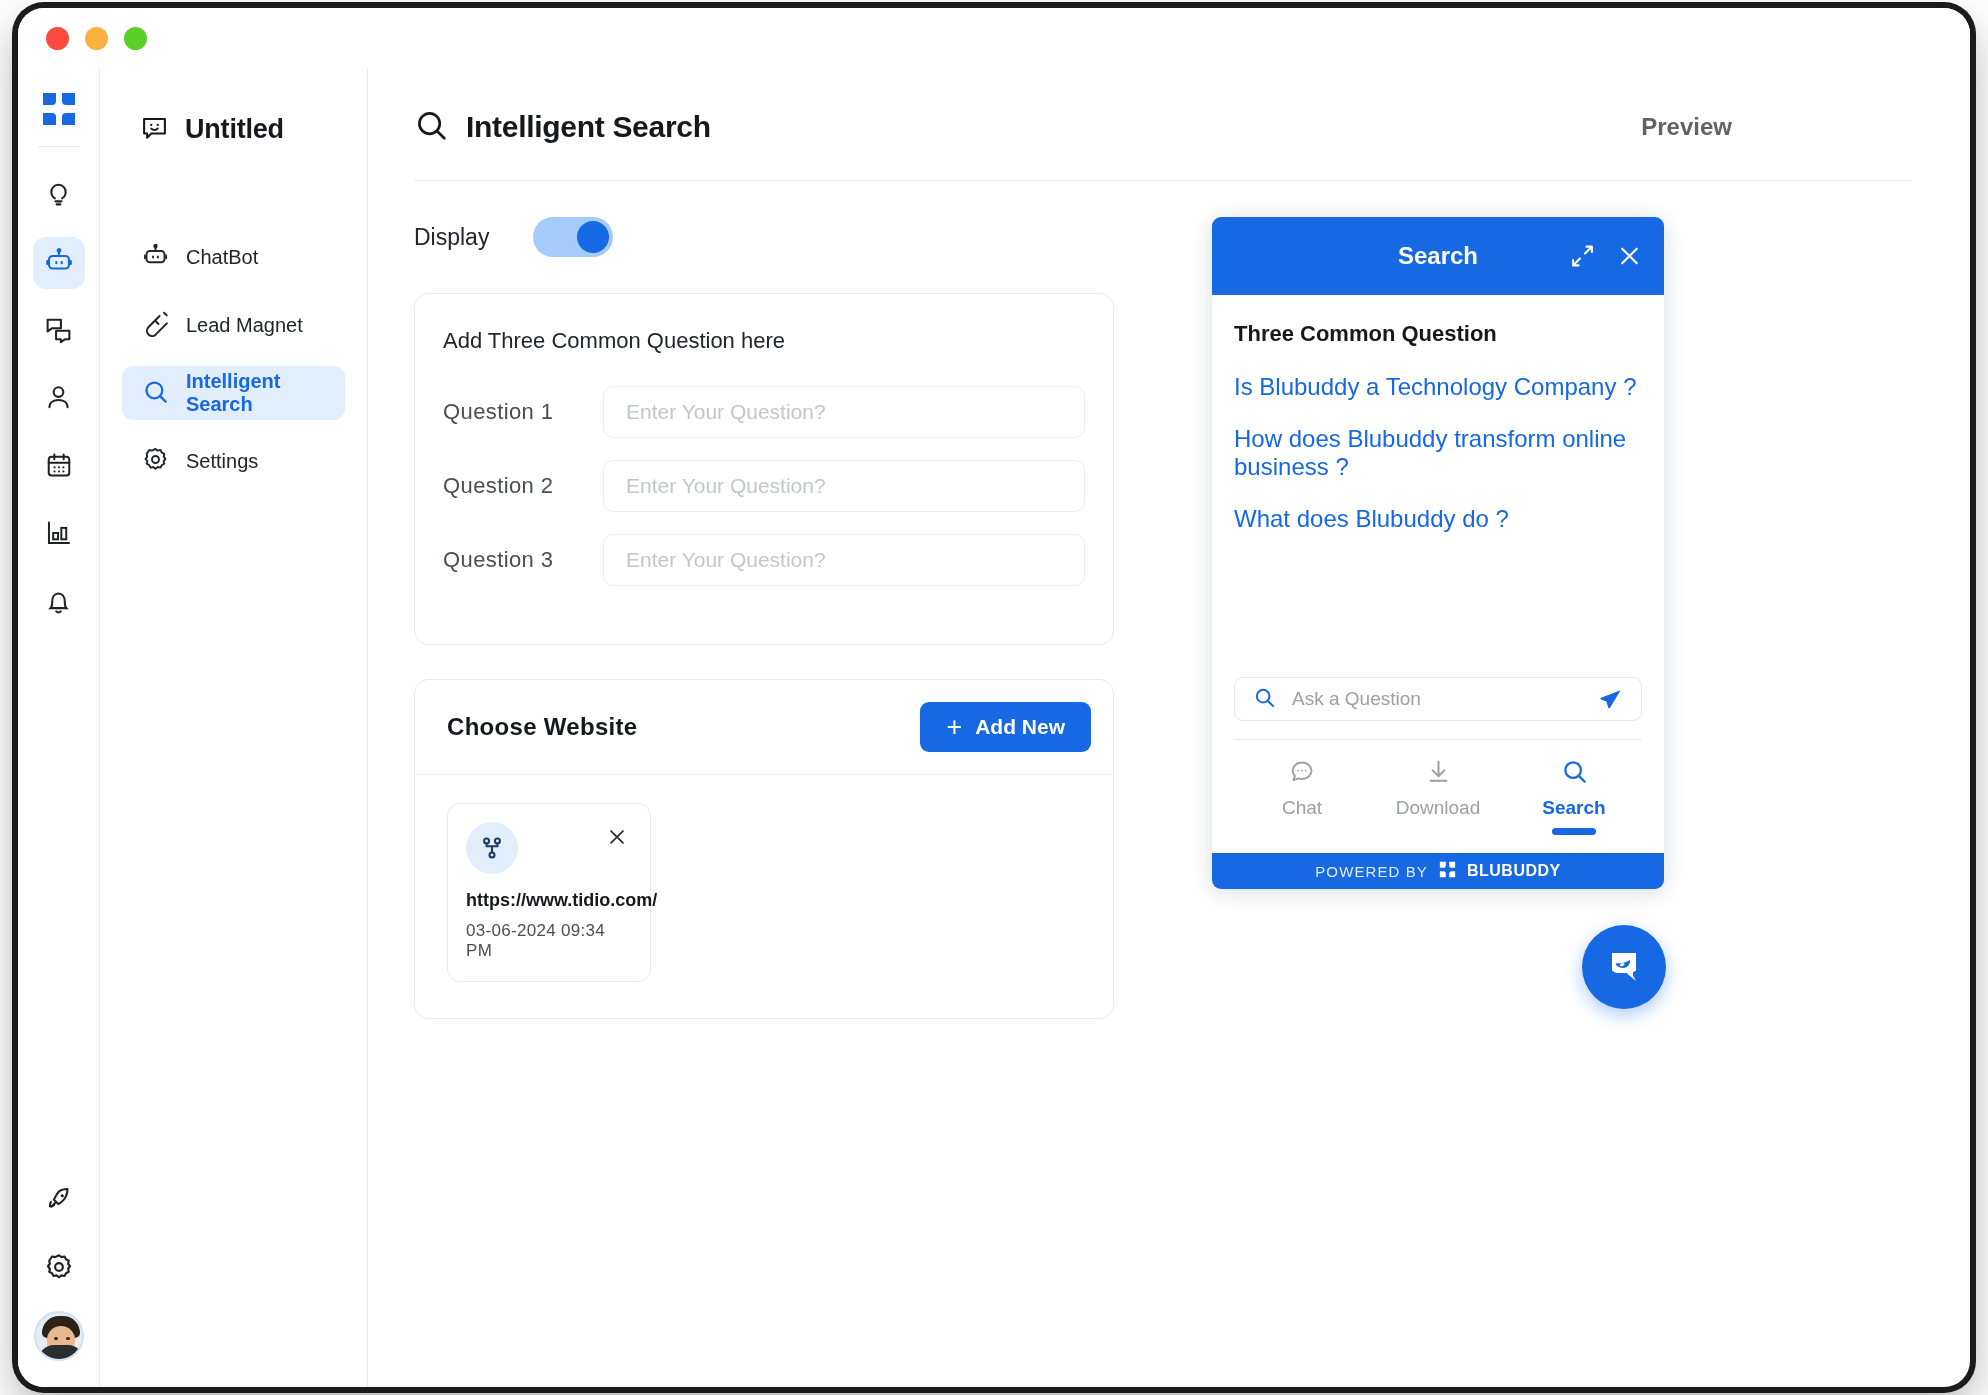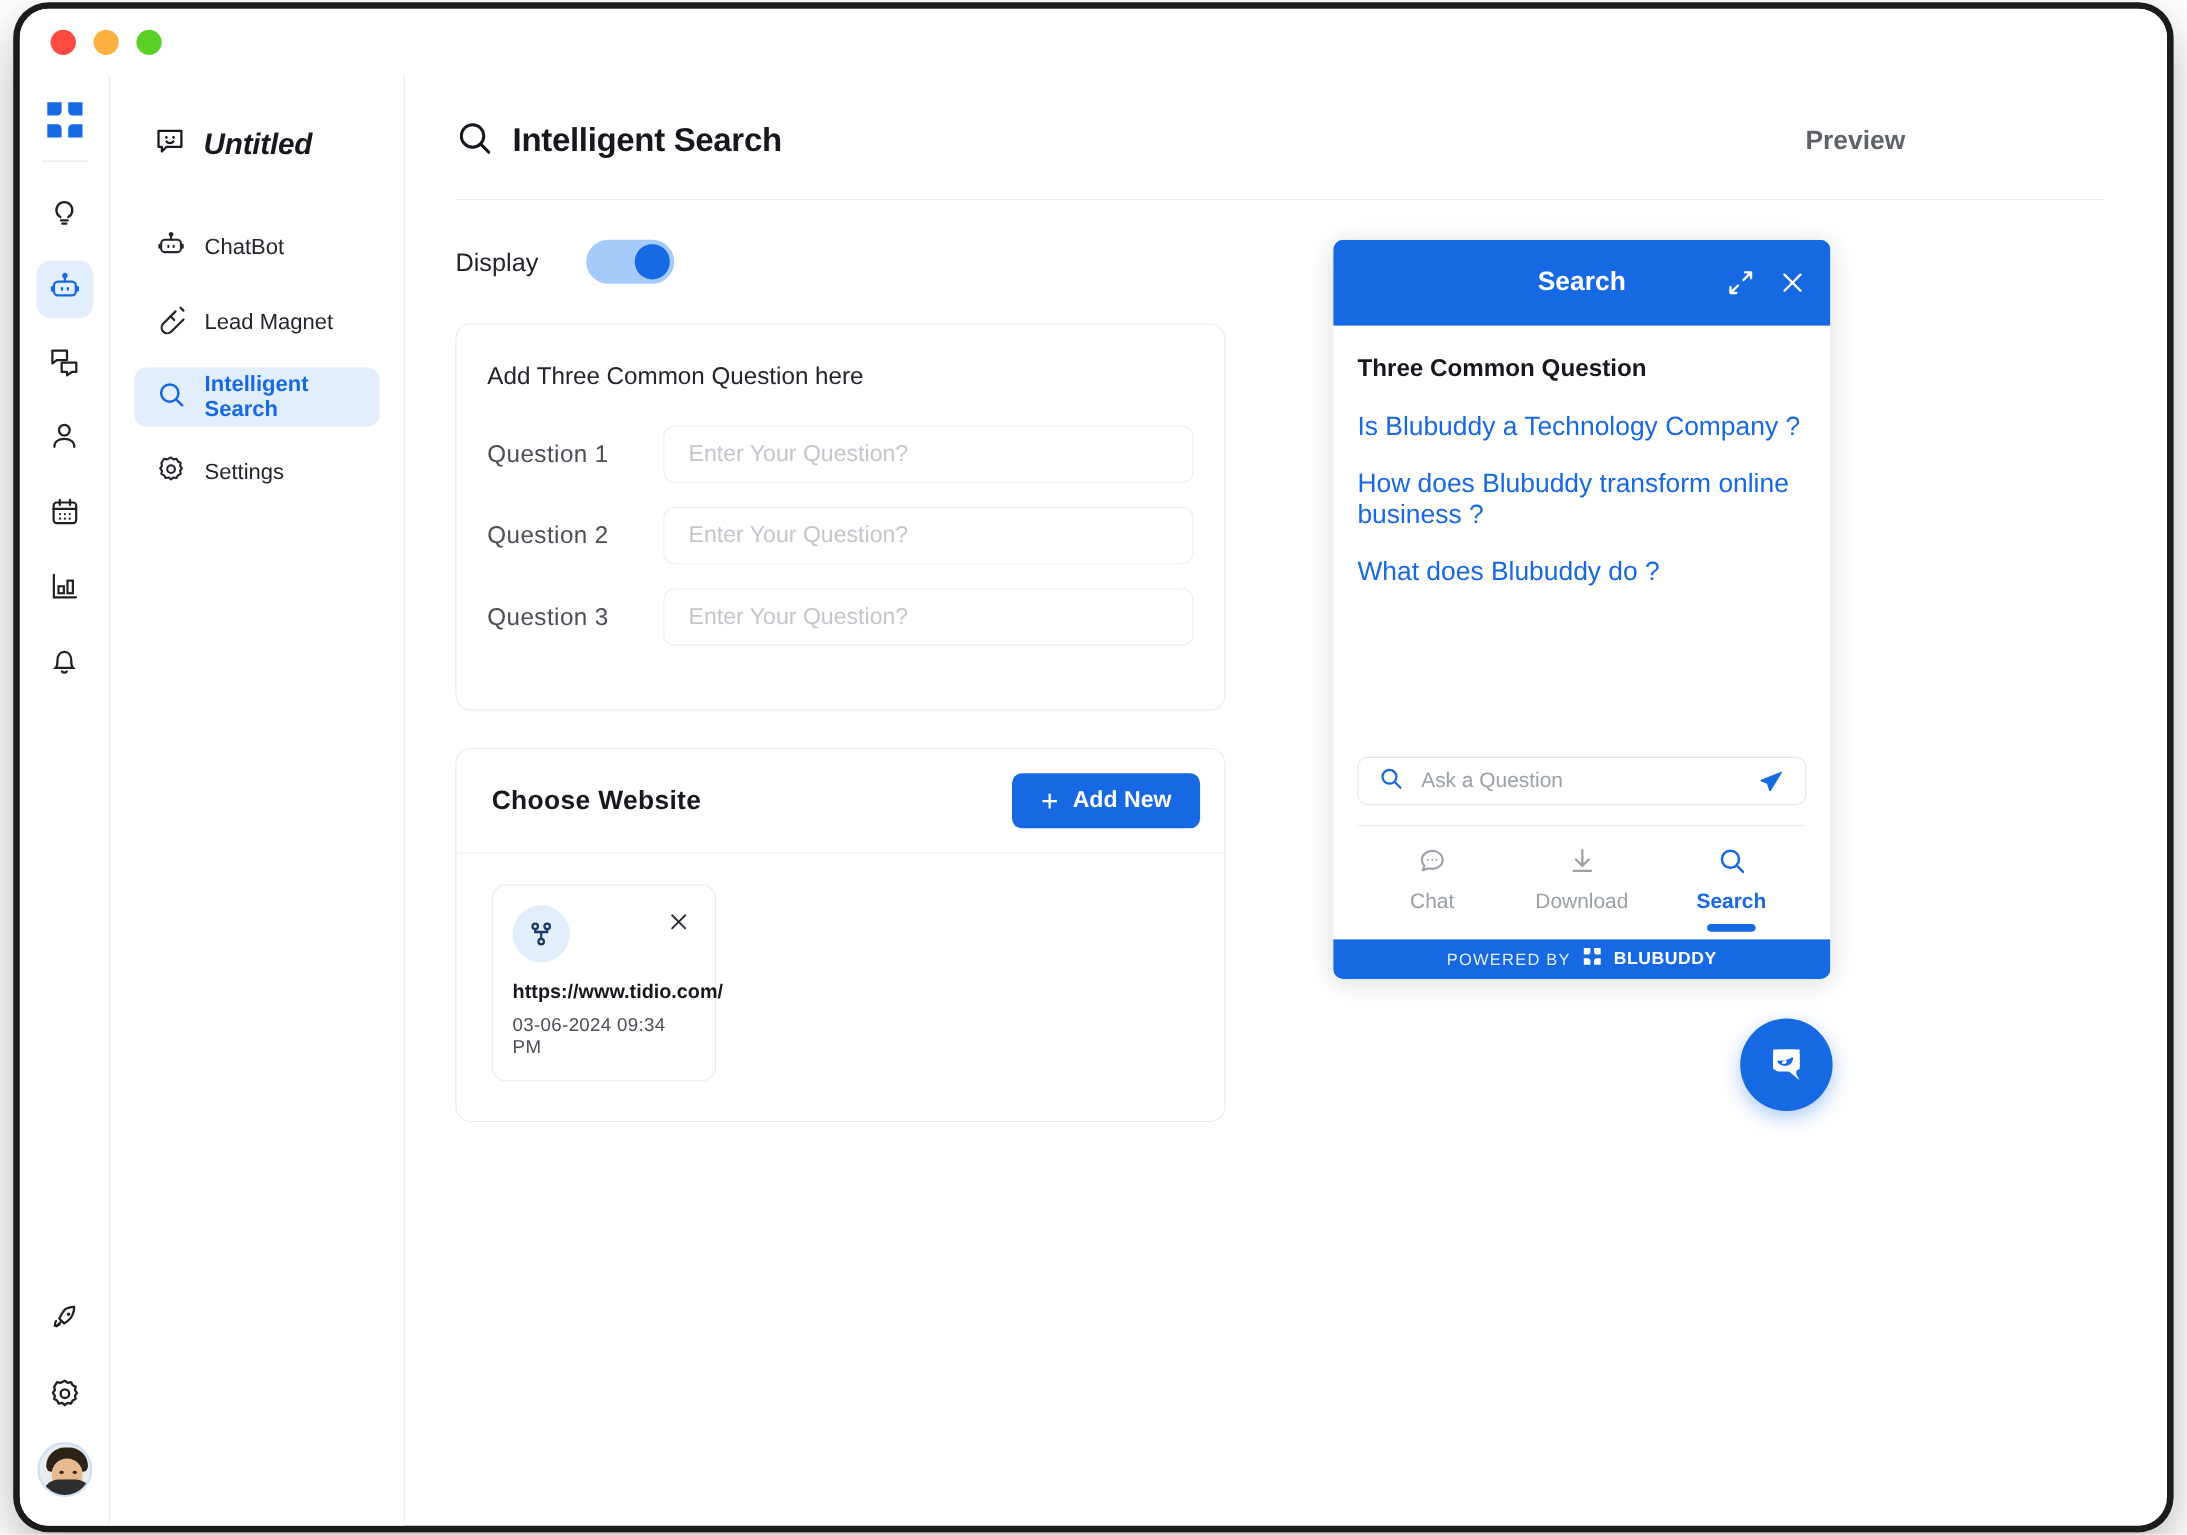--- a/index.html
+++ b/index.html
@@ -82,24 +82,23 @@
   .avatar .smile { position:absolute; left:22px; top:31px; width:10px; height:5px; border-bottom:2px solid #7a4b32; border-radius:0 0 10px 10px; }
 
   
   .subnav {
     flex: 0 0 268px;
     border-right: 1px solid #e8eaed;
     padding: 46px 0 0 0;
     background: #ffffff;
   }
   .bot-title {
-    display: flex; align-items: center; gap: 16px;
+    display: flex; gap: 16px;
     padding: 0 0 0 40px;
-    margin-bottom: 50px;
-    font-style: italic;
+    margin-bottom: 83px;
   }
   .bot-title .t { font-size: 27px; font-weight: 700; color: #16181d; letter-spacing: -.2px; }
   .nav-item {
     display: flex; align-items: center; gap: 17px;
     height: 54px;
     margin: 0 22px 14px 22px;
     padding-left: 20px;
     border-radius: 11px;
     cursor: pointer;
     color: #22252b;
@@ -211,21 +210,21 @@
   .w-search-wrap { padding: 0 22px 0 22px; }
   .w-search {
     height: 44px; border: 1px solid #e4e6e9; border-radius: 9px;
     display: flex; align-items: center; gap: 16px; padding: 0 18px;
   }
   .w-search .ph { flex: 1; font-size: 19px; color: #9aa0a6; }
   .w-search .send { color: #1668e3; cursor: pointer; display: flex; }
   .w-tabs {
     display: flex; margin: 18px 22px 0 22px;
     border-top: 1px solid #e9ebee;
-    padding-top: 18px; padding-bottom: 7px;
+    padding-top: 18px; padding-bottom: 18px;
   }
   .w-tab { flex: 1; display: flex; flex-direction: column; align-items: center; gap: 8px; cursor: pointer; color: #9aa0a6; position: relative; padding-bottom: 16px; }
   .w-tab .tl { font-size: 19px; }
   .w-tab.active { color: #1668e3; }
   .w-tab.active .tl { font-weight: 700; }
   .w-tab.active::after {
     content: ""; position: absolute; bottom: 0; left: 50%; transform: translateX(-50%);
     width: 44px; height: 7px; border-radius: 4px; background: #1668e3;
   }
   .w-foot {

